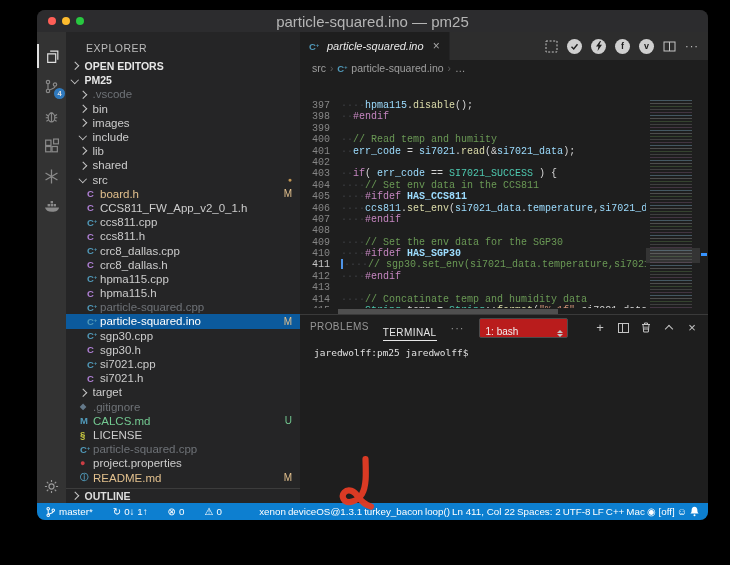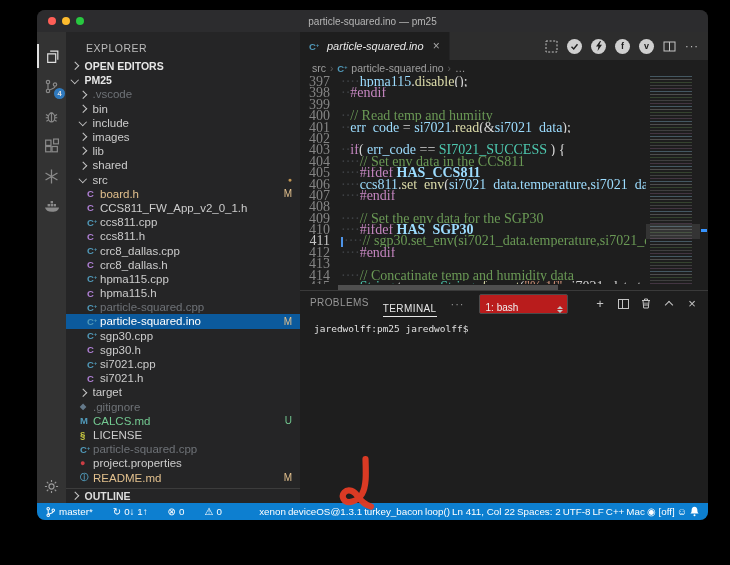--- a/index.html
+++ b/index.html
@@ -5,21 +5,21 @@
   html,body{margin:0;padding:0;}
   body{width:730px;height:565px;background:#000;position:relative;overflow:hidden;
        font-family:"Liberation Sans",sans-serif;-webkit-font-smoothing:antialiased;}
   .window{position:absolute;left:37px;top:10px;width:671px;height:510px;border-radius:8px;
           overflow:hidden;background:#1e1e1e;box-shadow:0 14px 40px rgba(0,0,0,.7);}
   
   .titlebar{height:22px;background:#2c2c2e;display:flex;align-items:center;justify-content:center;position:relative;border-bottom:1px solid #222;}
   .lights{position:absolute;left:11px;top:7px;display:flex;gap:6px;}
   .light{width:8px;height:8px;border-radius:50%;}
   .l-red{background:#ff5f57}.l-yellow{background:#febc2e}.l-green{background:#28c840}
-  .title-text{font-size:10px;color:#b5b5b5;}
+  .title-text{font-size:15px;color:#b5b5b5;}
   
   .mainrow{position:absolute;top:22px;bottom:17px;left:0;right:0;display:flex;}
   
   .activitybar{width:29px;background:#333333;display:flex;flex-direction:column;align-items:center;padding-top:12px;position:relative;flex:none;}
   .act{width:29px;height:24px;margin-bottom:6px;display:flex;align-items:center;justify-content:center;position:relative;opacity:.85;}
   .act svg{display:block}
   .act.active{border-left:2px solid #fff;width:27px;}
   .act .badge{position:absolute;right:1px;bottom:-1px;width:11px;height:11px;border-radius:50%;
     background:#2f86d6;color:#fff;font-size:7.5px;line-height:11px;text-align:center;font-weight:bold;}
   .act-gear{position:absolute;bottom:8px;left:0;width:29px;display:flex;justify-content:center;}
@@ -53,21 +53,21 @@
   .editorgroup{flex:1;display:flex;flex-direction:column;background:#1e1e1e;min-width:0;}
   .tabbar{height:28px;background:#2d2d2d;display:flex;align-items:stretch;flex:none;}
   .tab{background:#1e1e1e;display:flex;align-items:center;padding:0 9px;gap:5px;border-right:1px solid #252526;}
   .tab-label{font-size:11px;font-style:italic;color:#e8e8e8;}
   .tab-close{color:#a9a9a9;font-size:12px;line-height:1;margin-left:4px;}
   .editor-actions{margin-left:auto;display:flex;align-items:center;gap:9px;padding-right:9px;}
   .circle-btn{width:15px;height:15px;border-radius:50%;background:#cfcfcf;color:#1e1e1e;font-size:9px;font-weight:bold;display:flex;align-items:center;justify-content:center;}
   .more-dots{color:#c5c5c5;font-size:11px;letter-spacing:1px;}
   .breadcrumb{height:16px;display:flex;align-items:center;font-size:10.5px;color:#9f9f9f;padding-left:12px;gap:4px;flex:none;}
   .bc-sep{color:#5f5f5f;font-size:10px}
-  .codearea{height:208px;display:flex;flex:none;position:relative;overflow:hidden;font-family:Liberation Serif, serif;font-size:14px;}
+  .codearea{height:208px;display:flex;flex:none;position:relative;overflow:hidden;font-family:Liberation Mono, monospace;font-size:10px;margin-top:24px;}
   .codelines{flex:1;min-width:0;overflow:hidden;}
   .cline{display:flex;height:11.4px;line-height:11.4px;white-space:pre;}
   .lnum{width:30px;text-align:right;padding-right:11px;color:#858585;flex:none;}
   .cline.active .lnum{color:#c6c6c6;}
   .ltext{white-space:pre;overflow:hidden;}
   .tk-w{color:#3f4246}
   .tk-v{color:#9cdcfe}.tk-f{color:#dcdcaa}.tk-k{color:#c586c0}.tk-c{color:#6a9955}
   .tk-p{color:#d4d4d4}.tk-t{color:#4ec9b0}.tk-s{color:#ce9178}
   .tk-m{color:#9cdcfe;font-weight:bold}
   .tk-cur{display:inline-block;width:2px;height:10px;background:#4e94e8;vertical-align:-2px;margin-right:1px;}
@@ -192,26 +192,26 @@
       <div id="file-tree">
           <div class="trow lvl1">
             <span class="chev r"></span>
             <span class="tlabel fc-ign">.vscode</span>
           </div>
           <div class="trow lvl1">
             <span class="chev r"></span>
             <span class="tlabel">bin</span>
           </div>
           <div class="trow lvl1">
+            <span class="chev r"></span>
+            <span class="tlabel">images</span>
+          </div>
+          <div class="trow lvl1">
             <span class="chev d"></span>
             <span class="tlabel">include</span>
-          </div>
-          <div class="trow lvl1">
-            <span class="chev r"></span>
-            <span class="tlabel">images</span>
           </div>
           <div class="trow lvl1">
             <span class="chev r"></span>
             <span class="tlabel">lib</span>
           </div>
           <div class="trow lvl1">
             <span class="chev r"></span>
             <span class="tlabel">shared</span>
           </div>
           <div class="trow lvl1">

